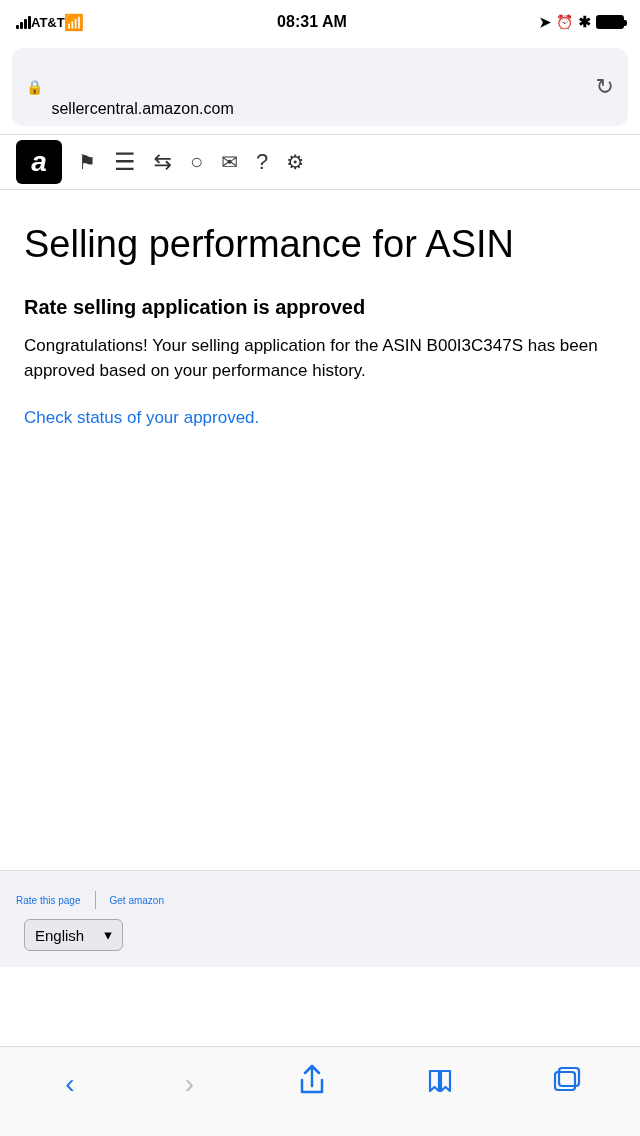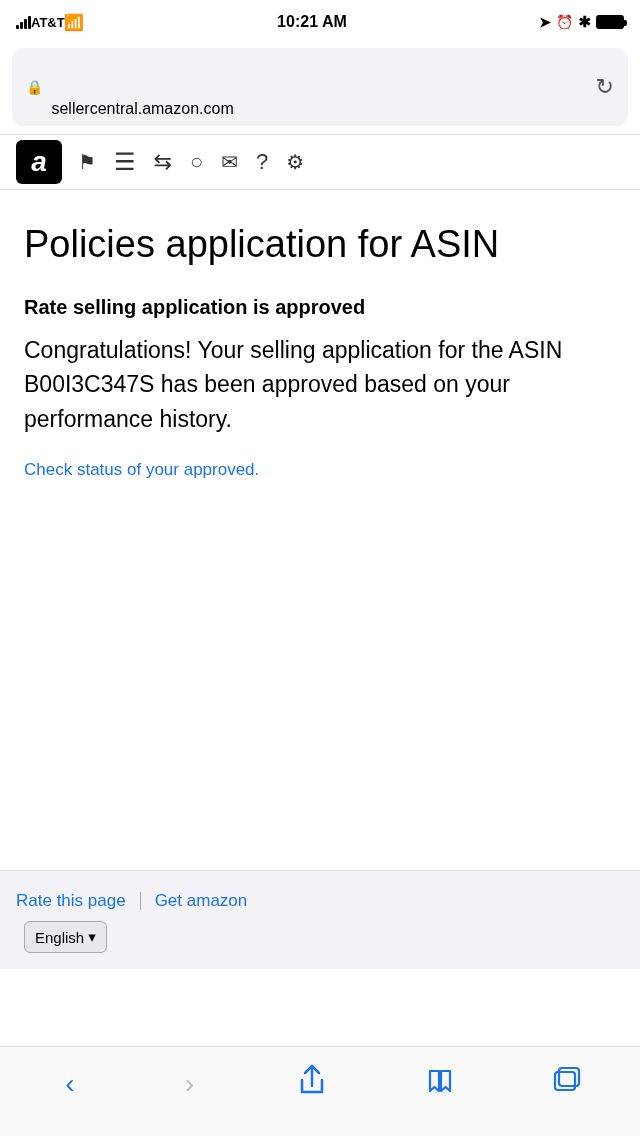--- a/index.html
+++ b/index.html
@@ -76,21 +76,21 @@
       line-height: 1.2;
       margin-bottom: 28px;
     }
     .approval-heading {
       font-size: 20px;
       font-weight: 700;
       color: #000;
       margin-bottom: 14px;
     }
     .approval-body {
-      font-size: 23px;
+      font-size: 17px;
       color: #000;
       line-height: 1.5;
       margin-bottom: 24px;
     }
     .check-status-link {
       font-size: 17px;
       color: #1a73e8;
       text-decoration: none;
       cursor: pointer;
     }
@@ -103,21 +103,21 @@
       margin-top: auto;
     }
     .footer-links {
       display: flex;
       align-items: center;
       gap: 0;
       margin-bottom: 10px;
       flex-wrap: wrap;
     }
     .footer-link {
-      font-size: 17px;
+      font-size: 10px;
       color: #1a73e8;
       text-decoration: none;
       cursor: pointer;
     }
     .footer-divider {
       width: 1px;
       height: 18px;
       background: #aaa;
       margin: 0 14px;
     }
@@ -127,21 +127,21 @@
       gap: 14px;
     }
     .footer-bottom .footer-link { font-size: 16px; }
     .lang-selector {
       display: flex;
       align-items: center;
       border: 1px solid #aaa;
       border-radius: 6px;
       background: #e8e8ed;
       padding: 6px 10px;
-      gap: 4px;
+      gap: 20px;
       cursor: pointer;
       margin-left: 8px;
     }
     .lang-selector span { font-size: 15px; color: #000; }
     .lang-chevron { font-size: 12px; color: #555; }
 
     
     .browser-bottom-bar {
       position: fixed;
       bottom: 0;
@@ -179,21 +179,21 @@
   <div class="status-left">
     <div class="signal-bars">
       <div class="signal-bar" style="height:4px;"></div>
       <div class="signal-bar" style="height:7px;"></div>
       <div class="signal-bar" style="height:10px;"></div>
       <div class="signal-bar" style="height:13px;"></div>
     </div>
     <span>AT&amp;T</span>
     <span style="font-size:16px;">📶</span>
   </div>
-  <div class="status-center">10:21 AM</div>
+  <div class="status-center">08:31 AM</div>
   <div class="status-right">
     <span style="font-size:14px;">➤</span>
     <span style="font-size:14px;">⏰</span>
     <span style="font-size:15px;">✱</span>
     <span style="display:inline-block;width:28px;height:14px;border:2px solid #000;border-radius:3px;position:relative;background:#000;">
       <span style="position:absolute;right:-5px;top:3px;width:3px;height:6px;background:#000;border-radius:0 2px 2px 0;"></span>
     </span>
   </div>
 </div>
 
@@ -212,21 +212,21 @@
     <span class="nav-icon" style="font-size:24px;">☰</span>
     <span class="nav-icon" style="font-size:22px;">⇆</span>
     <span class="nav-icon" style="font-size:22px; color:#555;">○</span>
     <span class="nav-icon" style="font-size:20px;">✉</span>
     <span class="nav-icon" style="font-size:22px; font-weight:400;">?</span>
     <span class="nav-icon" style="font-size:20px;">⚙</span>
   </div>
 </div>
 
 <div class="main-content">
-  <h1 class="page-title">Policies application for ASIN</h1>
+  <h1 class="page-title">Selling performance for ASIN</h1>
   <p class="approval-heading">Rate selling application is approved</p>
   <p class="approval-body">Congratulations! Your selling application for the ASIN B00I3C347S has been approved based on your performance history.</p>
   <a class="check-status-link">Check status of your approved.</a>
 </div>
 
 <div class="footer">
   <div class="footer-links">
     <a class="footer-link">Rate this page</a>
     <div class="footer-divider"></div>
     <a class="footer-link">Get amazon</a>

